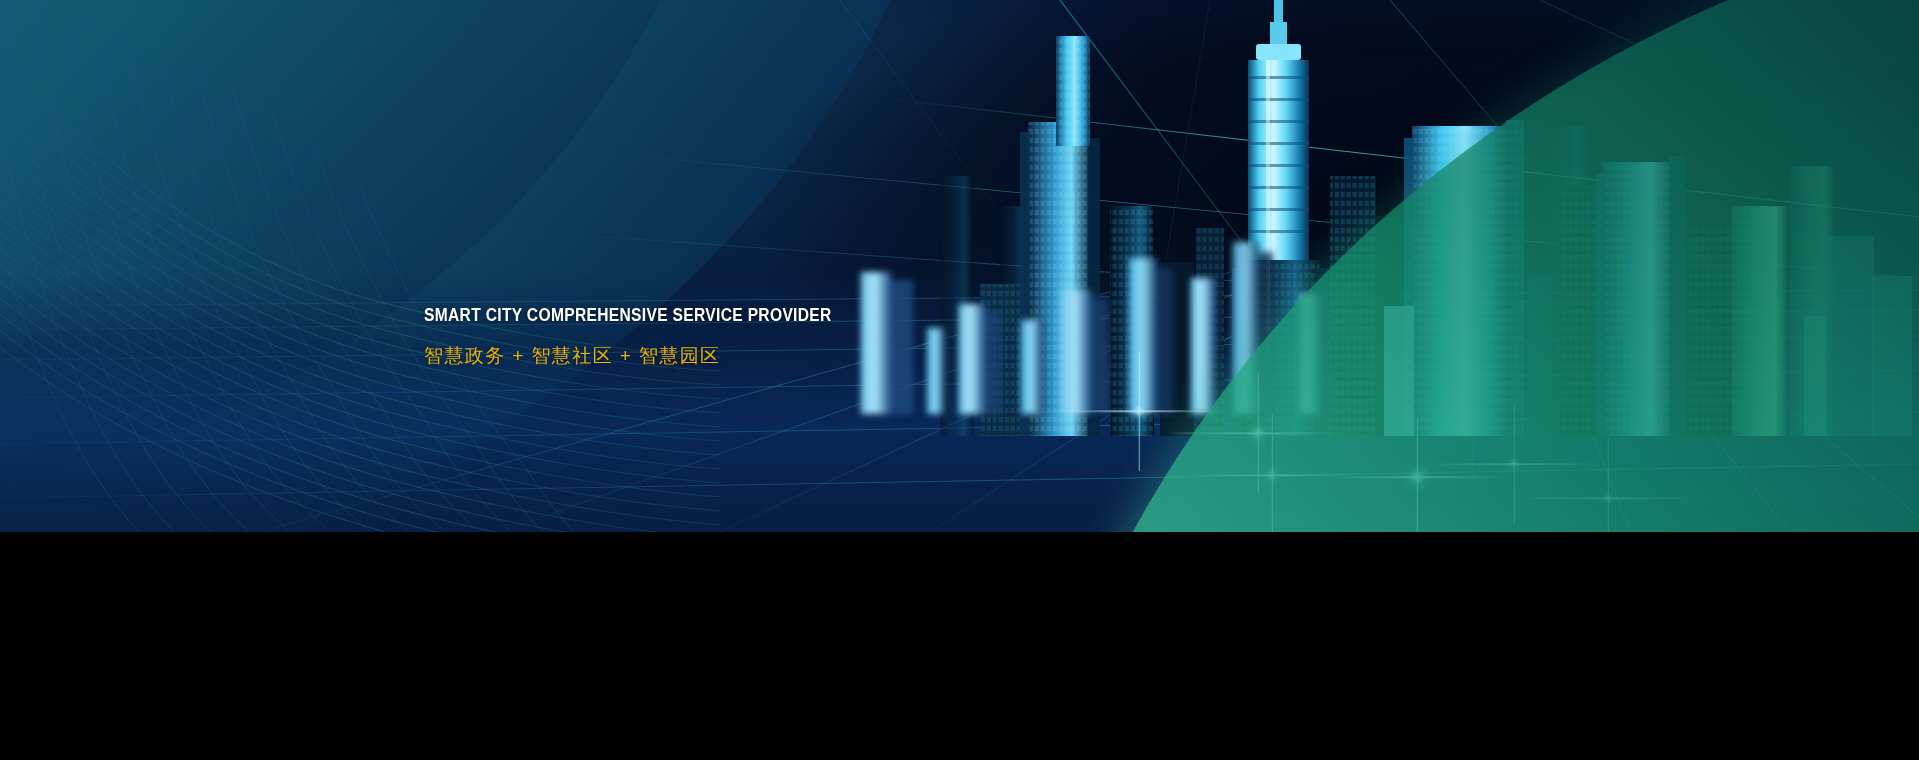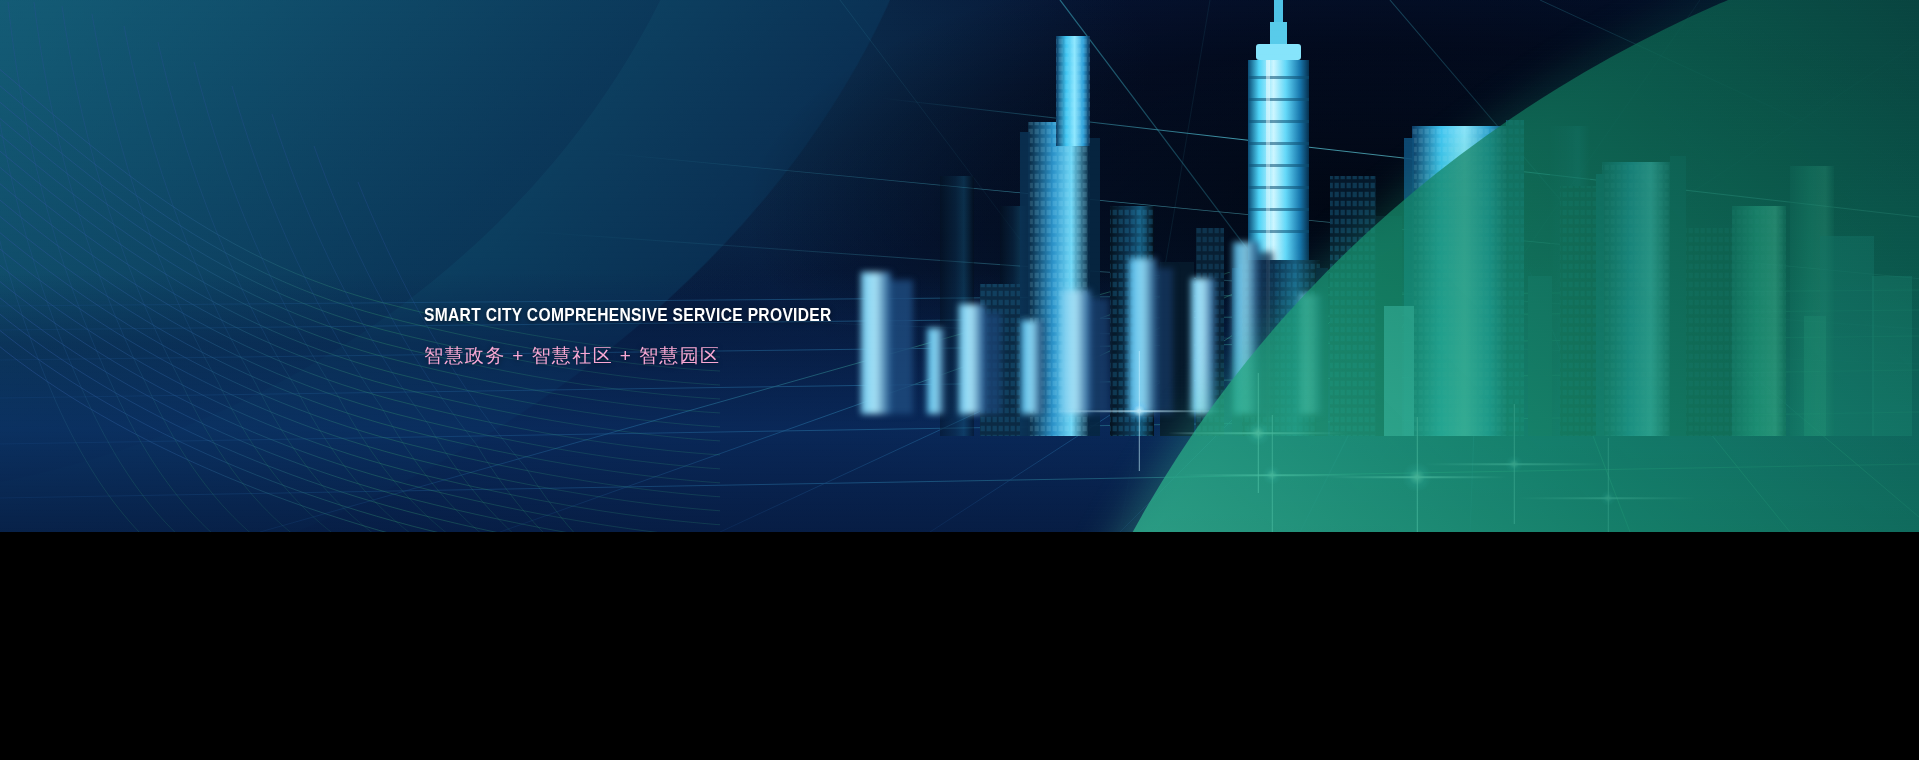--- a/index.html
+++ b/index.html
@@ -159,21 +159,21 @@
     background-clip:text;
     color:transparent;
     -webkit-text-fill-color:transparent;
     filter:drop-shadow(0 2px 10px rgba(0,0,0,0.45));
   }
   .subline {
     margin-top:18px;
     font-size:19px;
     font-weight:normal;
     letter-spacing:1.4px;
-    color:#f9a8d4;
+    color:#eab308;
     white-space:nowrap;
     text-shadow:0 1px 5px rgba(0,0,0,0.55);
   }
 
   
   .grain {
     position:absolute; inset:0;
     opacity:0.05;
     pointer-events:none;
     background-image:repeating-linear-gradient(0deg, rgba(255,255,255,0.06) 0px, rgba(255,255,255,0.06) 1px, rgba(0,0,0,0) 1px, rgba(0,0,0,0) 3px);

